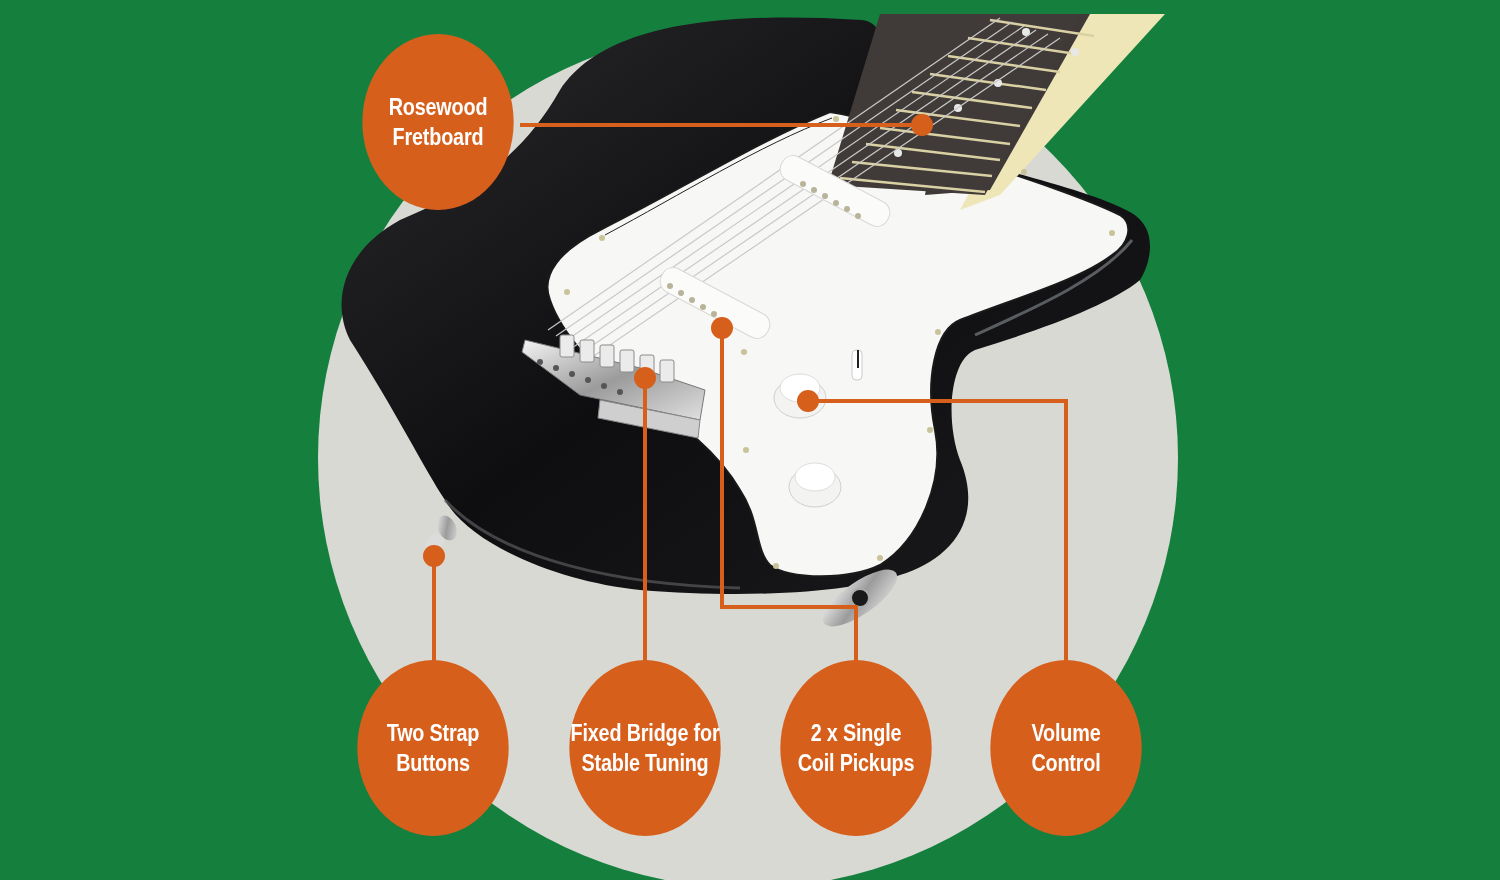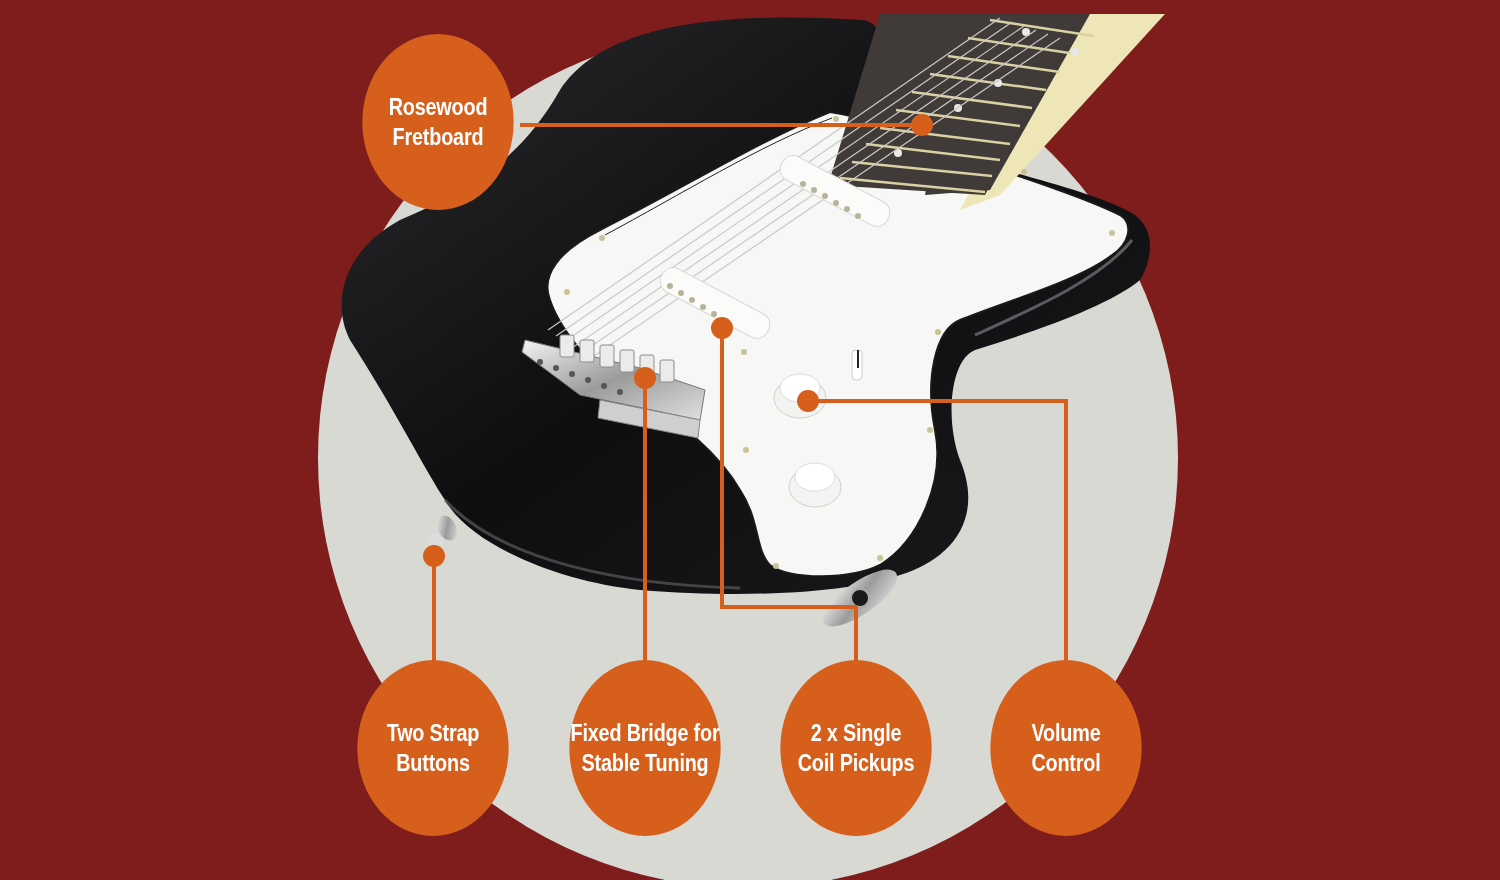--- a/index.html
+++ b/index.html
@@ -5,21 +5,21 @@
     html, body {
       margin: 0;
       padding: 0;
       background: #ffffff;
     }
     .canvas {
       position: relative;
       width: 1500px;
       height: 880px;
       overflow: hidden;
-      background: #7f1d1d;
+      background: #15803d;
       font-family: "Liberation Sans", sans-serif;
     }
     .backdrop {
       position: absolute;
       left: 318px;
       top: 28px;
       width: 860px;
       height: 860px;
       border-radius: 50%;
       background: #d9d9d4;

